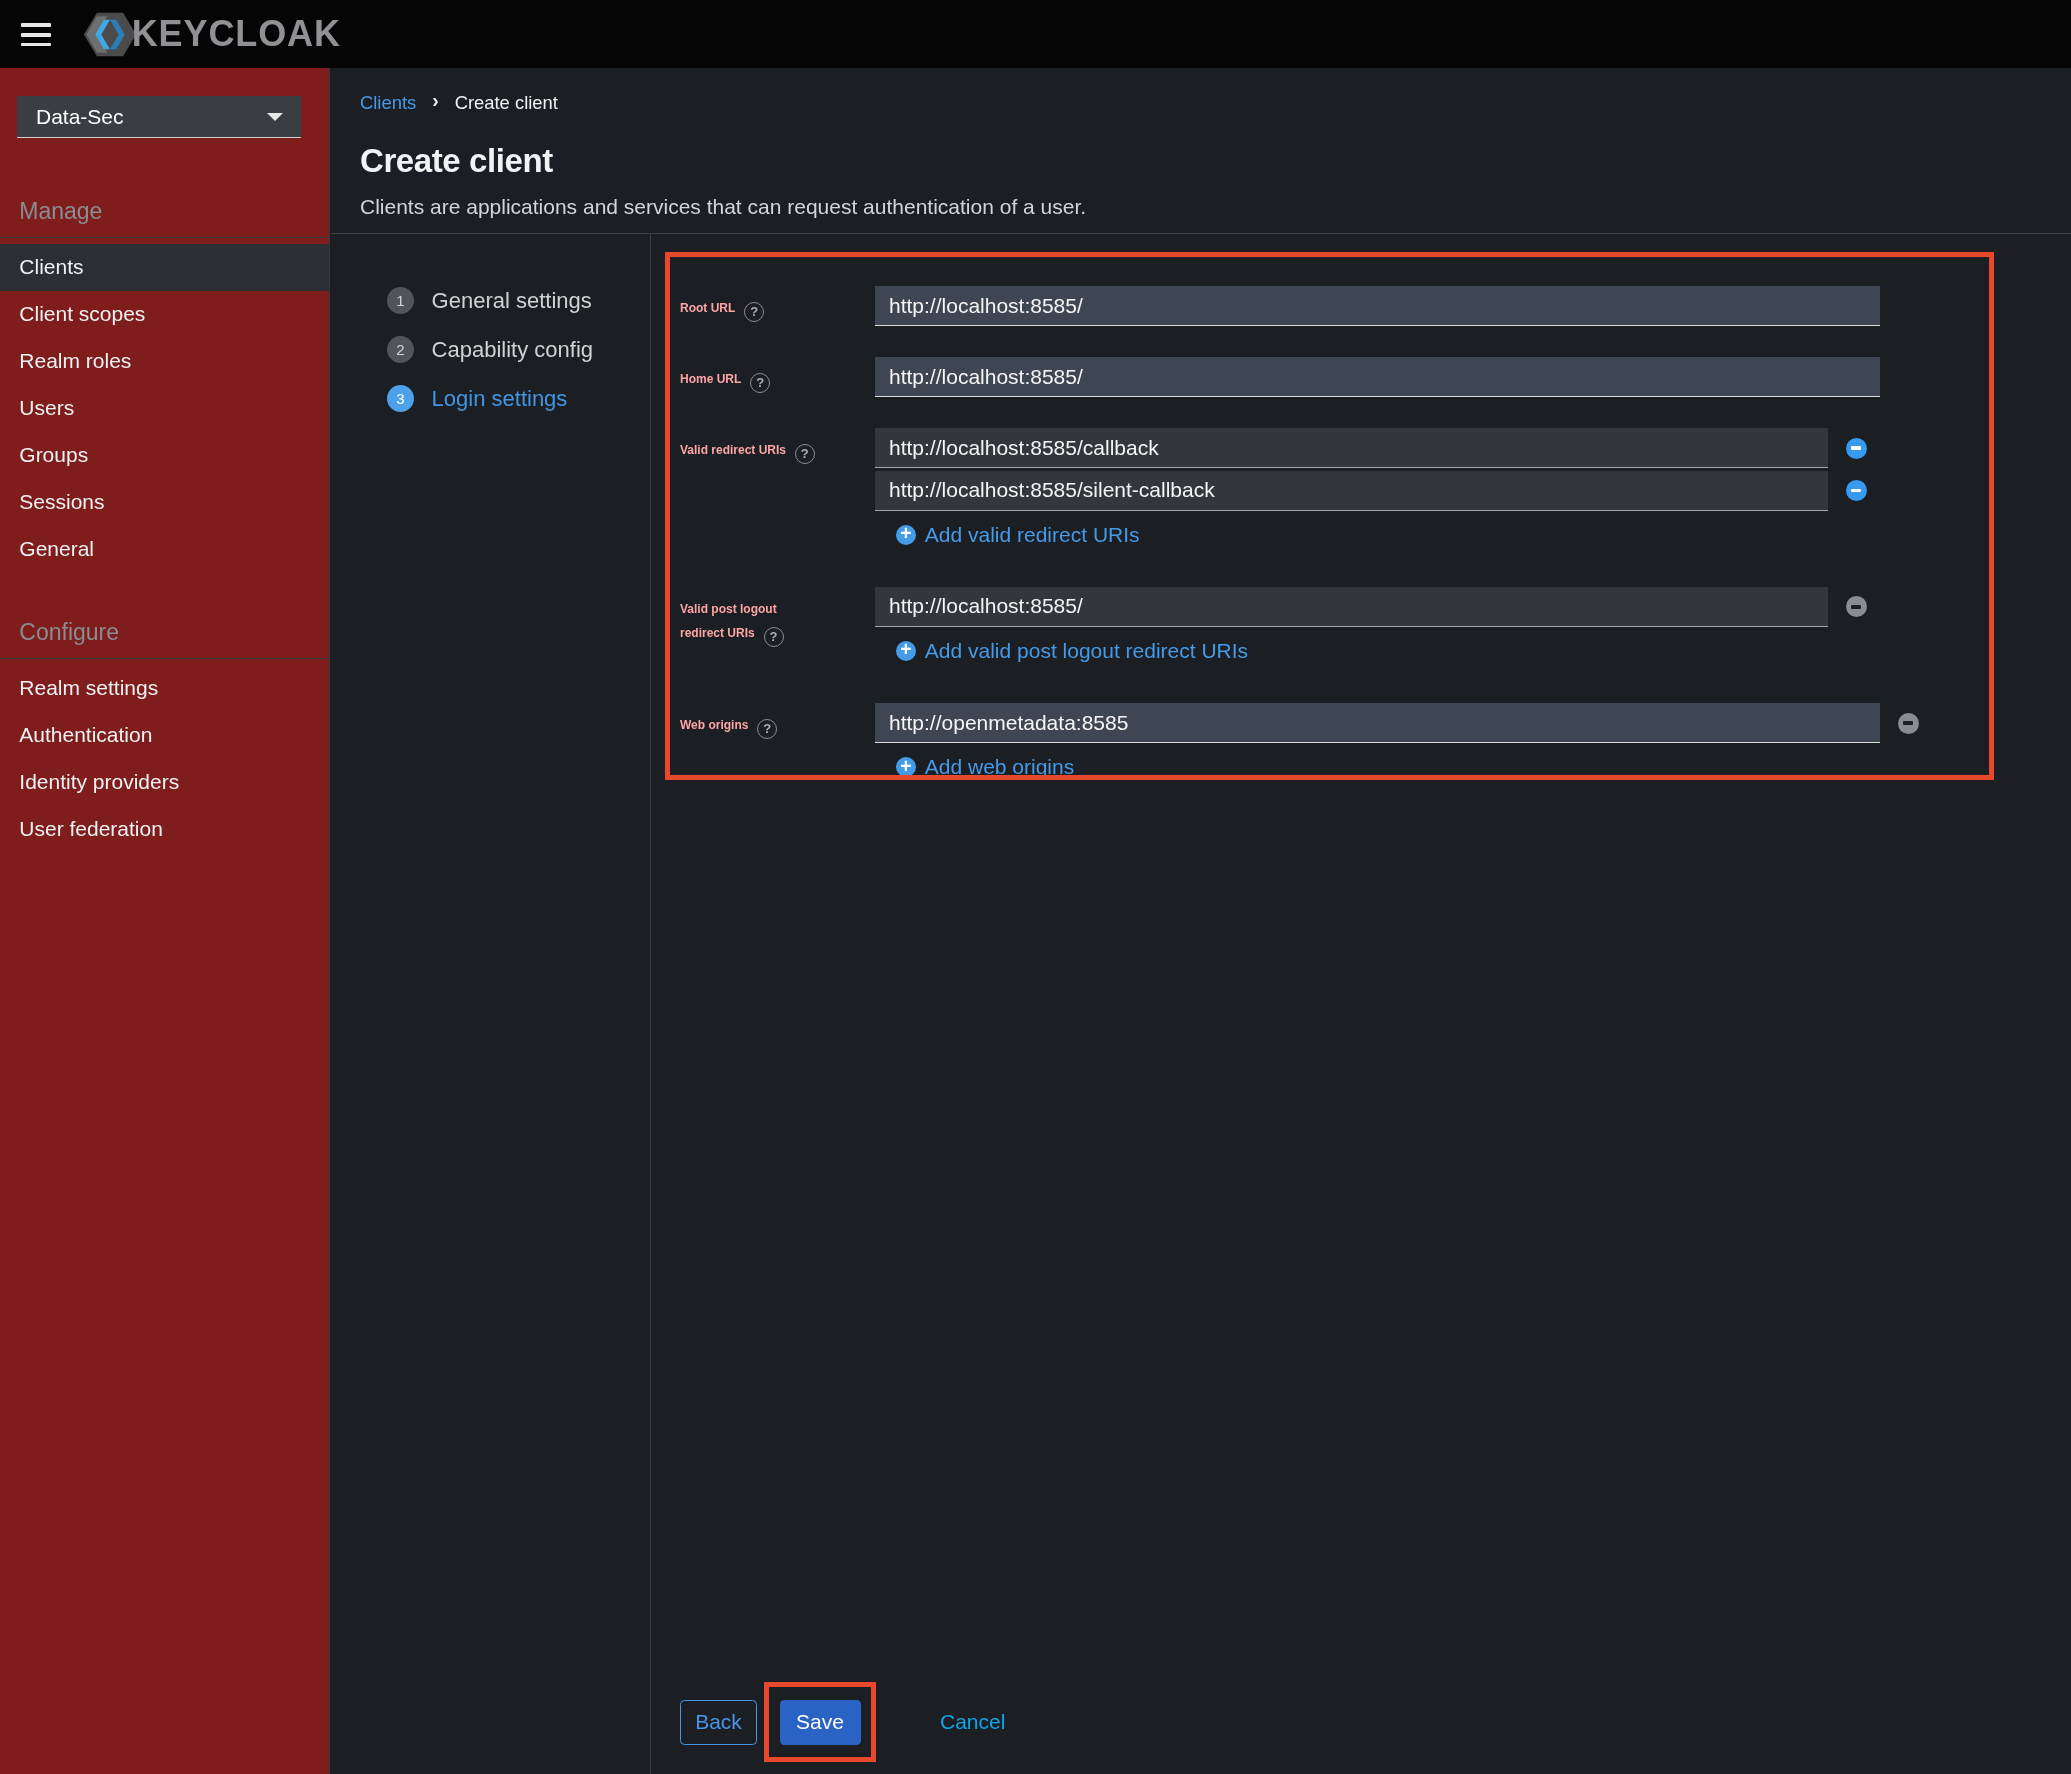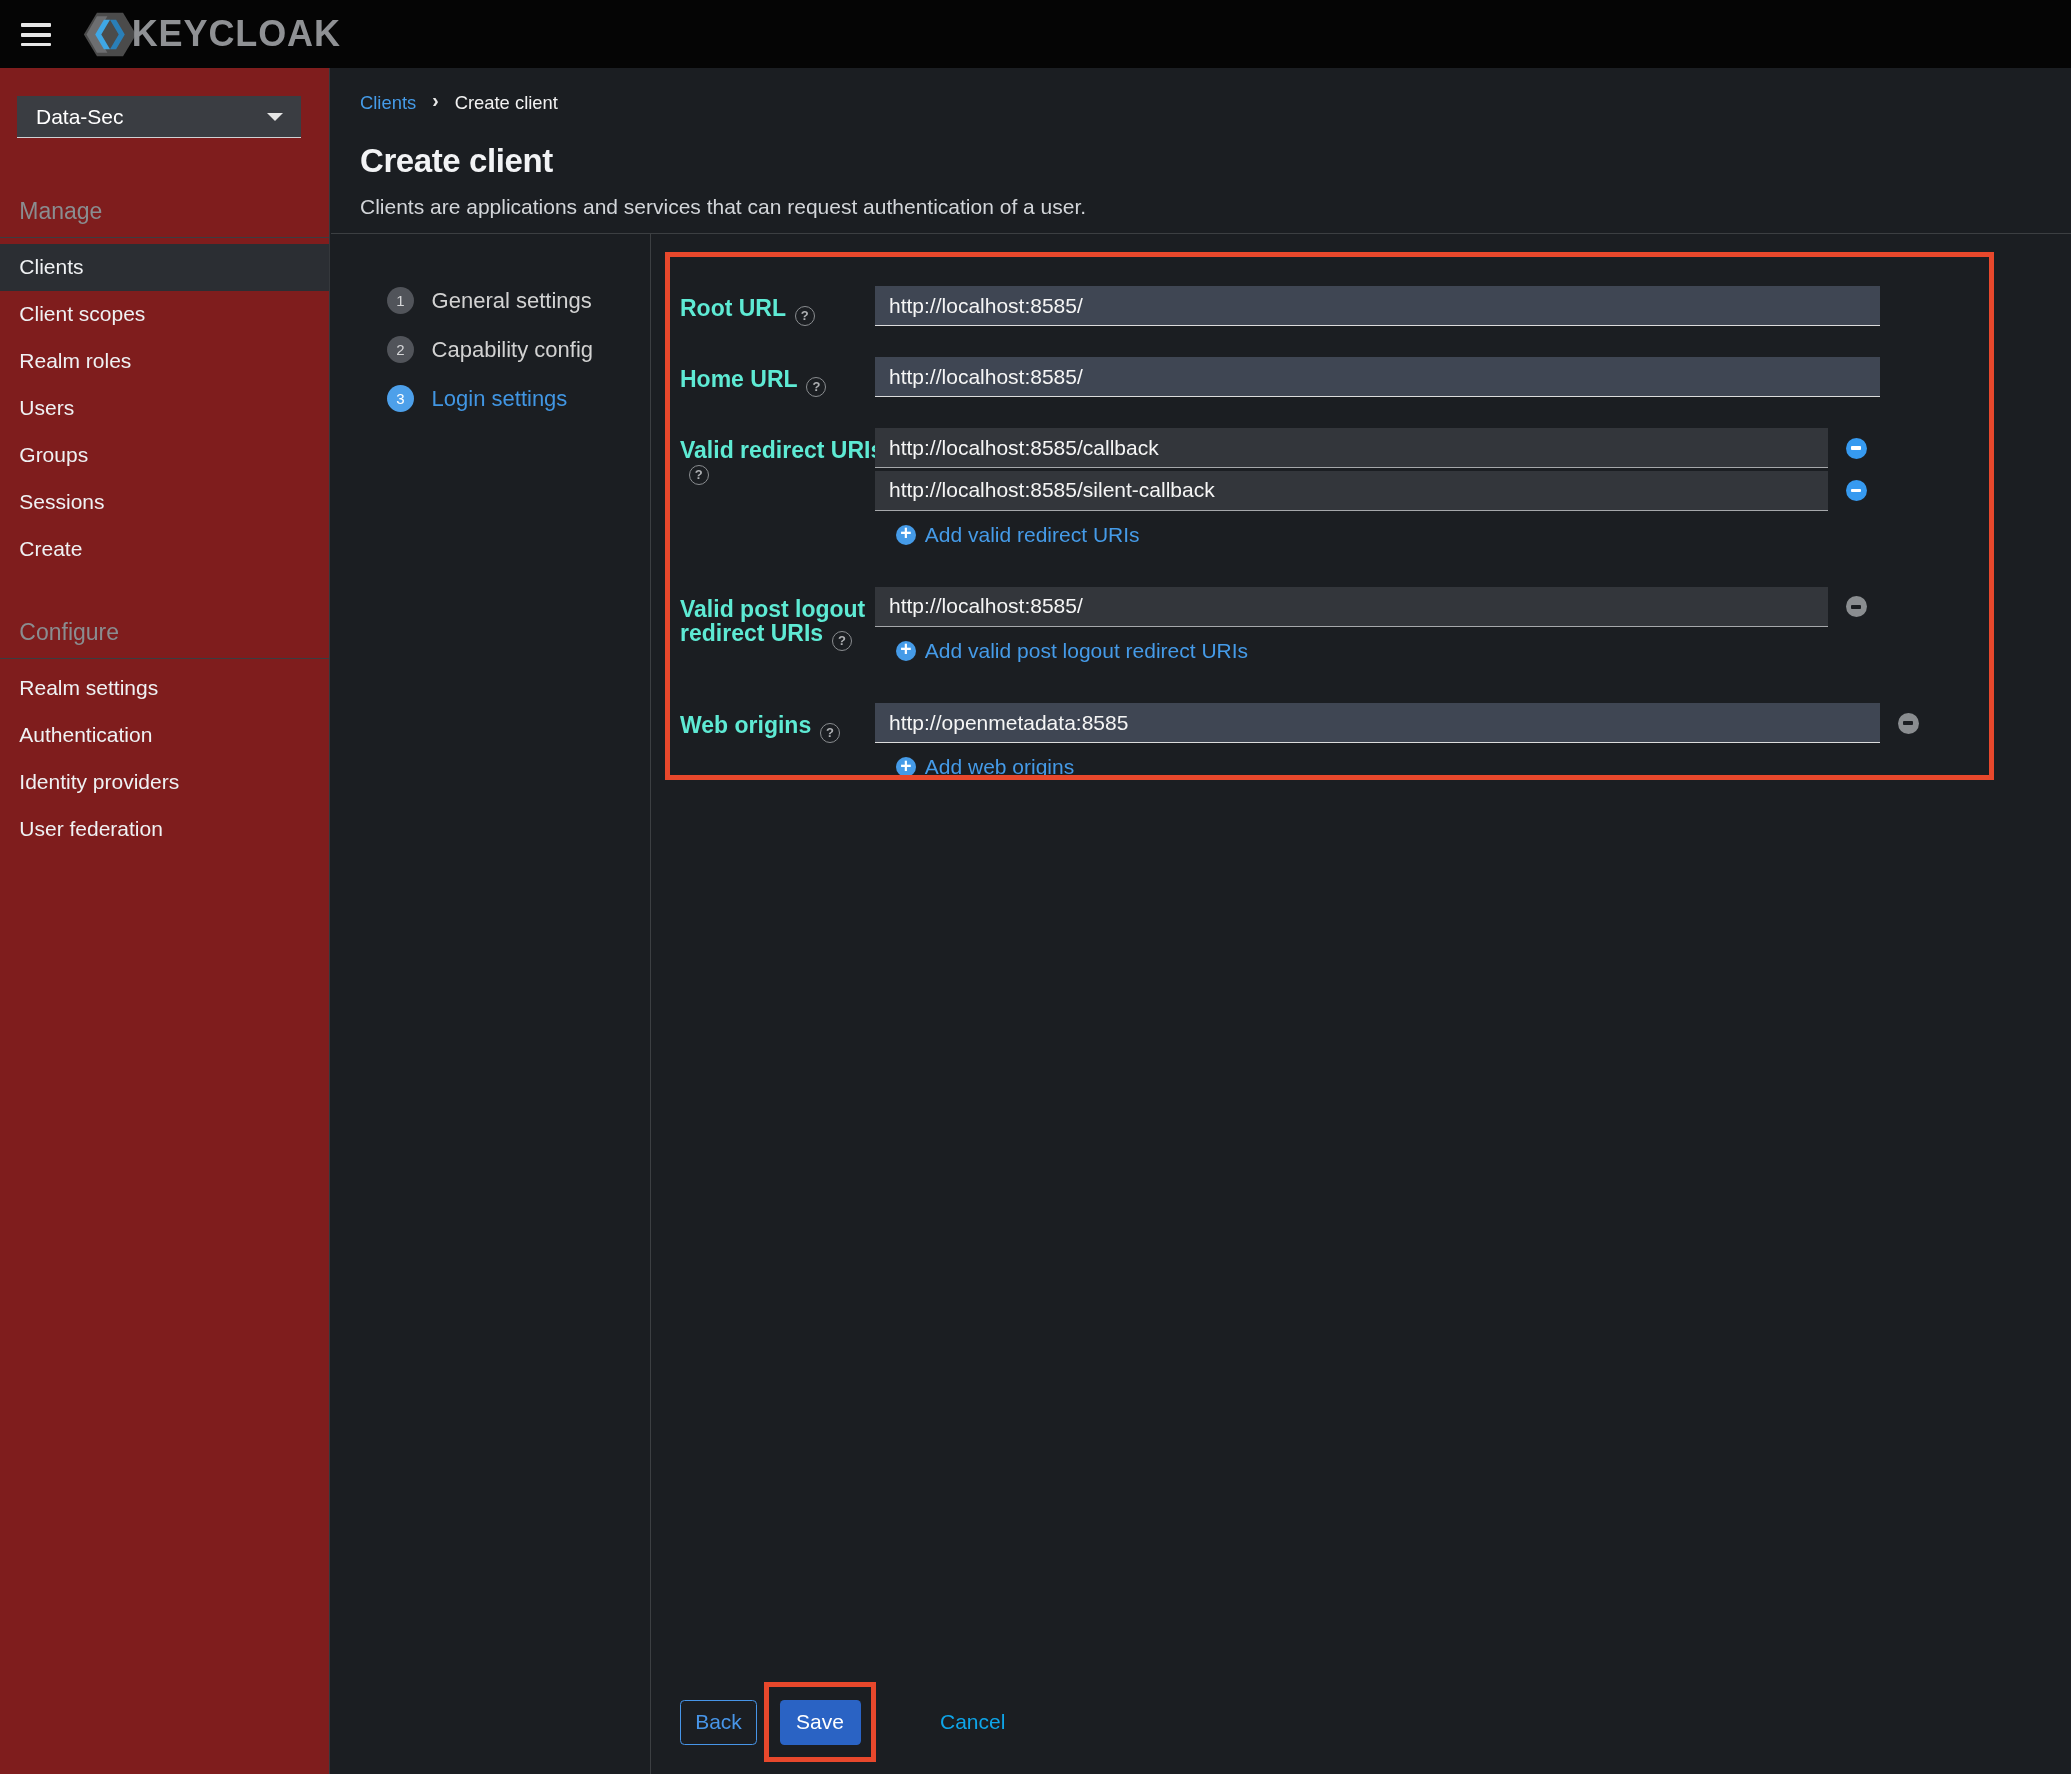--- a/index.html
+++ b/index.html
@@ -66,21 +66,21 @@
   .step.active .step-label { color:#4196e3; }
 
   .wizard-content { position:relative; flex:1; }
   .annotation-rect { position:absolute; border:5.3px solid var(--annotation-red,#e8482c); pointer-events:none; z-index:6; }
   .form-annotation { left:14px; top:17.6px; width:1329px; height:528px; }
 
   .client-form { position:absolute; left:29px; top:52px; width:1282px; }
   .form-row { display:flex; margin-bottom:31px; }
   .form-row.with-link { margin-bottom:40px; }
   .label-col { width:195px; flex:none; padding-top:9.7px; }
-  .field-label { font-size:23px; font-weight:bold; color:#5eead4; line-height:24px; white-space:nowrap; }
+  .field-label { font-size:12px; font-weight:bold; color:#fca5a5; line-height:24px; white-space:nowrap; }
   .help-icon {
     display:inline-flex; align-items:center; justify-content:center;
     width:20px; height:20px; border:1.8px solid #8a8d90; border-radius:50%;
     color:#aeb0b3; font-size:13px; font-weight:bold; margin-left:8.8px;
     vertical-align:-4.4px; cursor:pointer;
   }
   .help-icon::after { content:"?"; }
   .control-col { flex:1; }
   .input-line { display:flex; align-items:center; }
   .text-input {
@@ -146,21 +146,21 @@
 
   <div class="nav-group-label">Manage</div>
   <hr class="nav-divider">
   <ul class="nav-list">
     <li class="nav-item active">Clients</li>
     <li class="nav-item">Client scopes</li>
     <li class="nav-item">Realm roles</li>
     <li class="nav-item">Users</li>
     <li class="nav-item">Groups</li>
     <li class="nav-item">Sessions</li>
-    <li class="nav-item">Create</li>
+    <li class="nav-item">General</li>
   </ul>
 
   <div class="nav-group-label second">Configure</div>
   <hr class="nav-divider">
   <ul class="nav-list">
     <li class="nav-item">Realm settings</li>
     <li class="nav-item">Authentication</li>
     <li class="nav-item">Identity providers</li>
     <li class="nav-item">User federation</li>
   </ul>

